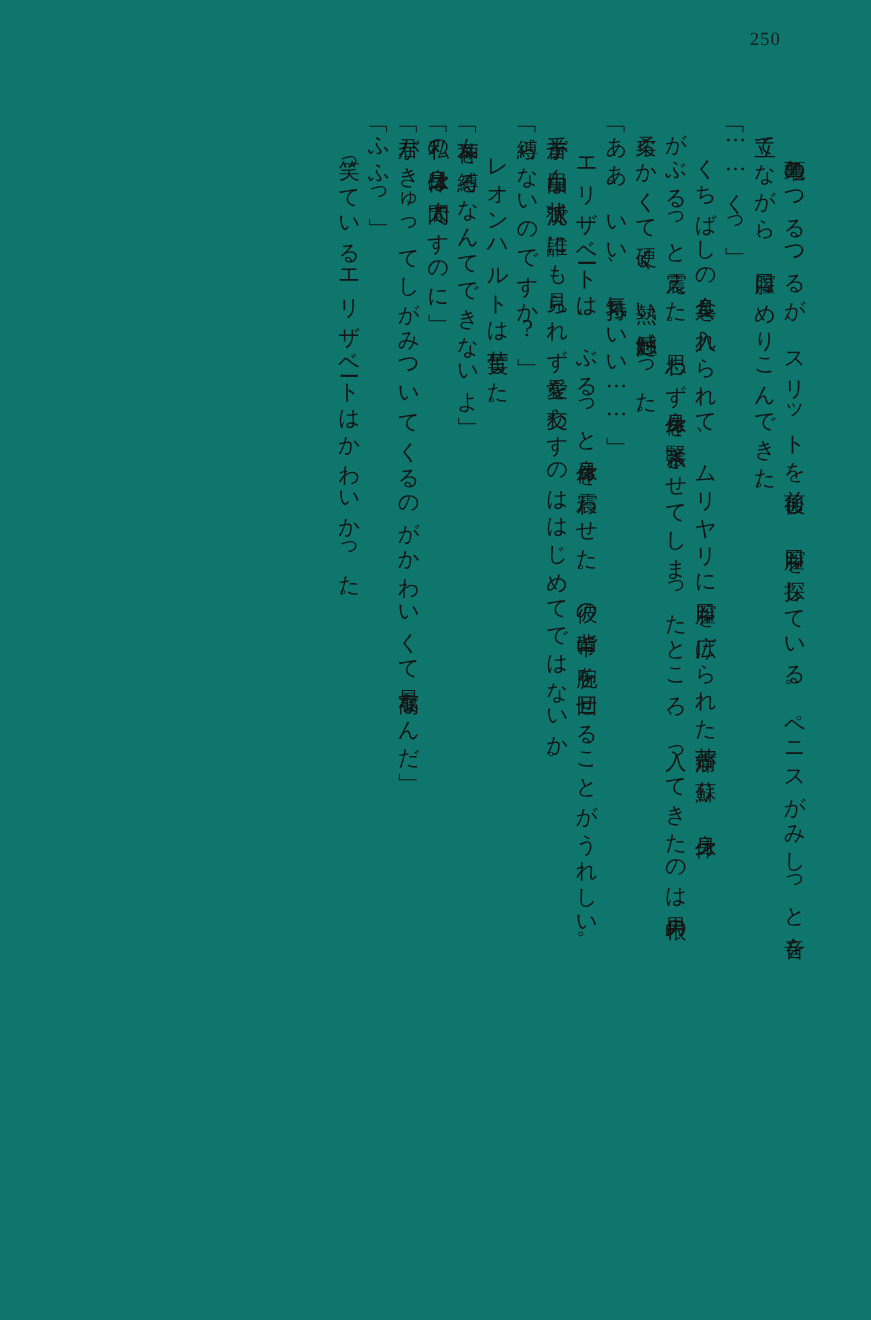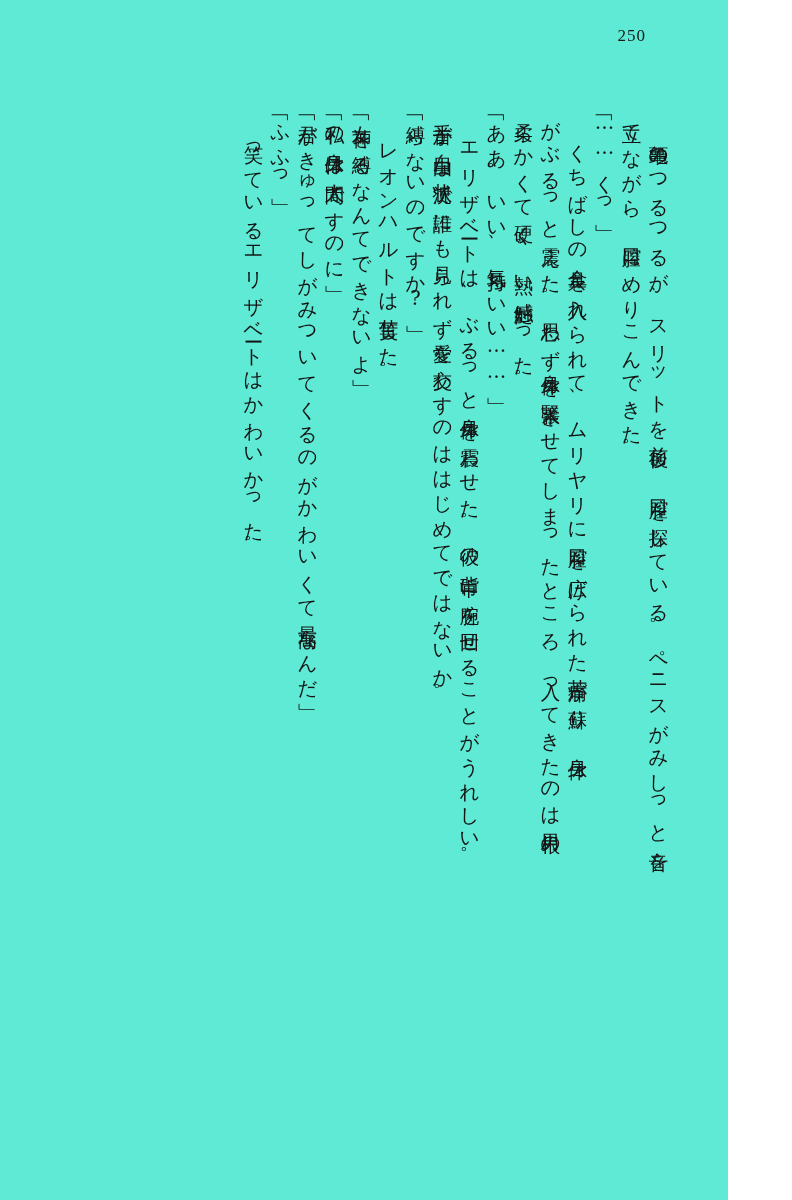--- a/index.html
+++ b/index.html
@@ -12,23 +12,23 @@
     height: 1200px;
     font-family: "Liberation Serif", "DejaVu Serif", serif;
     color: #1a1a1a;
     position: relative;
     overflow: hidden;
   }
   .page {
     position: absolute;
     left: 0;
     top: 0;
-    width: 728px;
+    width: 792px;
     height: 1200px;
-    background: #5eead4;
+    background: #0f766e;
   }
   .page-number {
     position: absolute;
     top: 26px;
     right: 82px;
     font-size: 17px;
     letter-spacing: 1px;
     color: #1a1a1a;
     font-family: "Liberation Serif", "DejaVu Serif", serif;
   }

